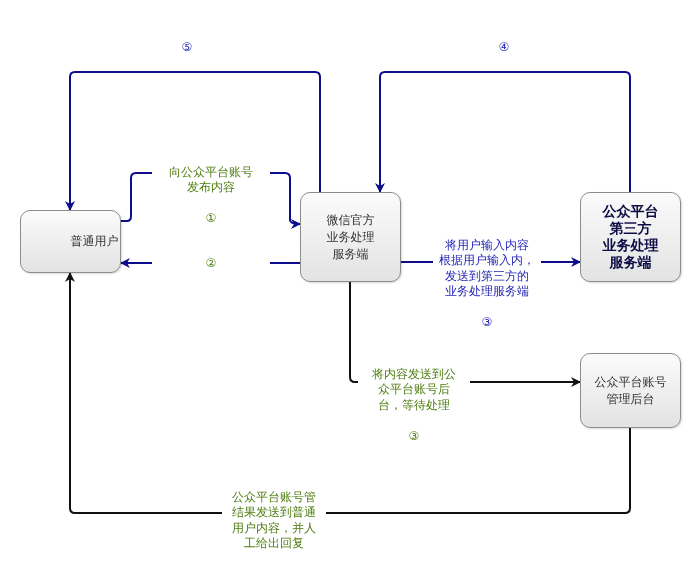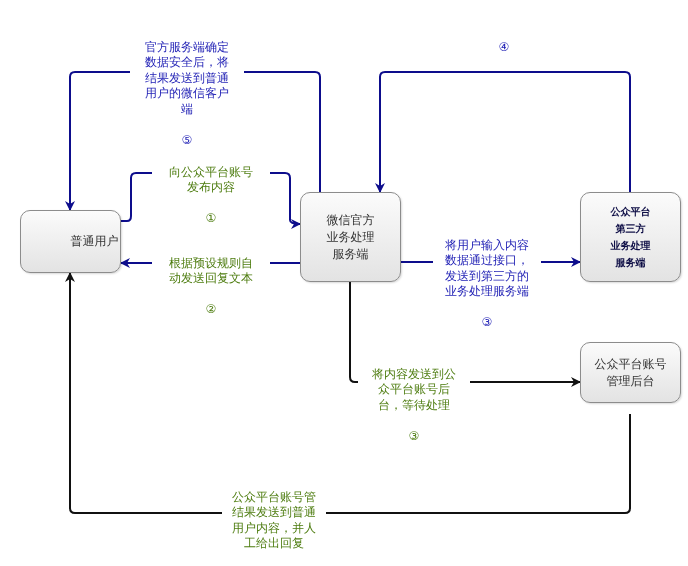--- a/index.html
+++ b/index.html
@@ -7,21 +7,21 @@
          font-family: "DejaVu Sans", "Liberation Sans", sans-serif; }
   svg.wires { position: absolute; left: 0; top: 0; width: 688px; height: 566px; }
   .node {
     position: absolute; box-sizing: border-box;
     border: 1px solid #8c8c8c; border-radius: 10px;
     background: linear-gradient(#fbfbfb, #e3e3e3);
     box-shadow: 1px 1px 2px rgba(0,0,0,0.15);
     display: flex; align-items: center; justify-content: center;
     text-align: center; font-size: 12px; line-height: 17px; color: #333;
   }
-  .node.bold { font-weight: bold; color: #0d0d45; font-size: 10px; line-height: 17px; }
+  .node.bold { font-weight: bold; color: #0d0d45; font-size: 14px; line-height: 17px; }
   .label {
     position: absolute; text-align: center; font-size: 12px; line-height: 15.5px;
     background: #fff; white-space: pre-line;
   }
   .label.blue { color: #1e1eb4; }
   .label.black { color: #4d7c0f; }
   .label span { display: block; }
 </style>
 </head>
 <body>
@@ -58,49 +58,42 @@
   <span>微信官方
 业务处理
 服务端</span>
 </div>
 <div class="node bold" style="left:580px;top:192px;width:101px;height:90px;white-space:pre-line;">
   <span>公众平台
 第三方
 业务处理
 服务端</span>
 </div>
-<div class="node" style="left:580px;top:342px;width:101px;height:61px;white-space:pre-line;">
+<div class="node" style="left:580px;top:353px;width:101px;height:75px;white-space:pre-line;">
   <span>公众平台账号
 管理后台</span>
 </div>
 
 <div class="label blue" style="left:130px;top:24px;width:114px;">
-  <span>官方服务端确定
-数据安全后，将
-结果发送到普通
-用户的微信客户
-端</span>
   <span>⑤</span>
 </div>
 <div class="label blue" style="left:450px;top:24px;width:108px;">
   <span>④</span>
 </div>
 <div class="label black" style="left:152px;top:149px;width:118px;">
   <span>向公众平台账号
 发布内容</span>
   <span>①</span>
 </div>
 <div class="label black" style="left:152px;top:240px;width:118px;">
-  <span>根据预设规则自
-动发送回复文本</span>
   <span>②</span>
 </div>
 <div class="label blue" style="left:433px;top:222px;width:108px;">
   <span>将用户输入内容
-数据通过接口，
+根据用户输入内，
 发送到第三方的
 业务处理服务端</span>
   <span>③</span>
 </div>
 <div class="label black" style="left:358px;top:351px;width:112px;">
   <span>将内容发送到公
 众平台账号后
 台，等待处理</span>
   <span>③</span>
 </div>

